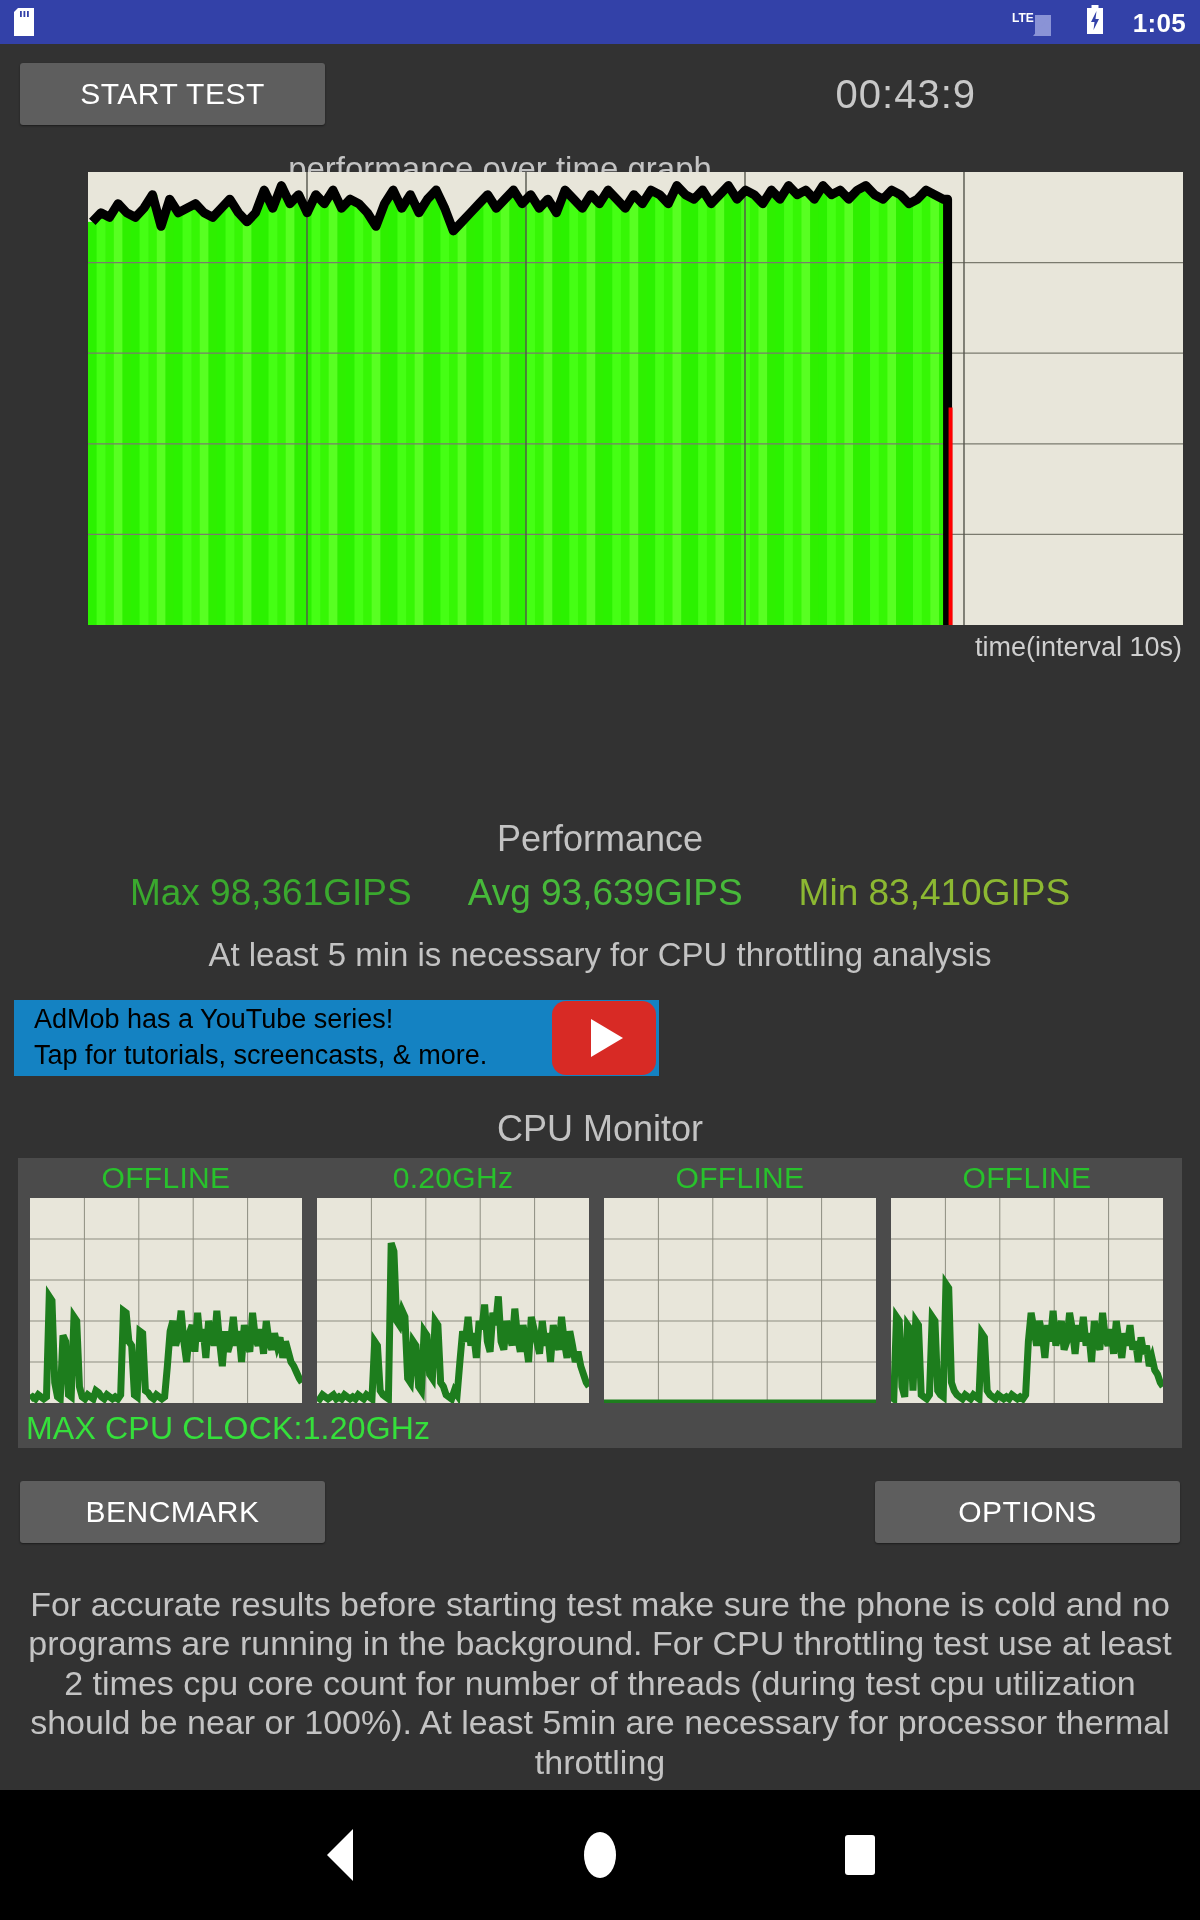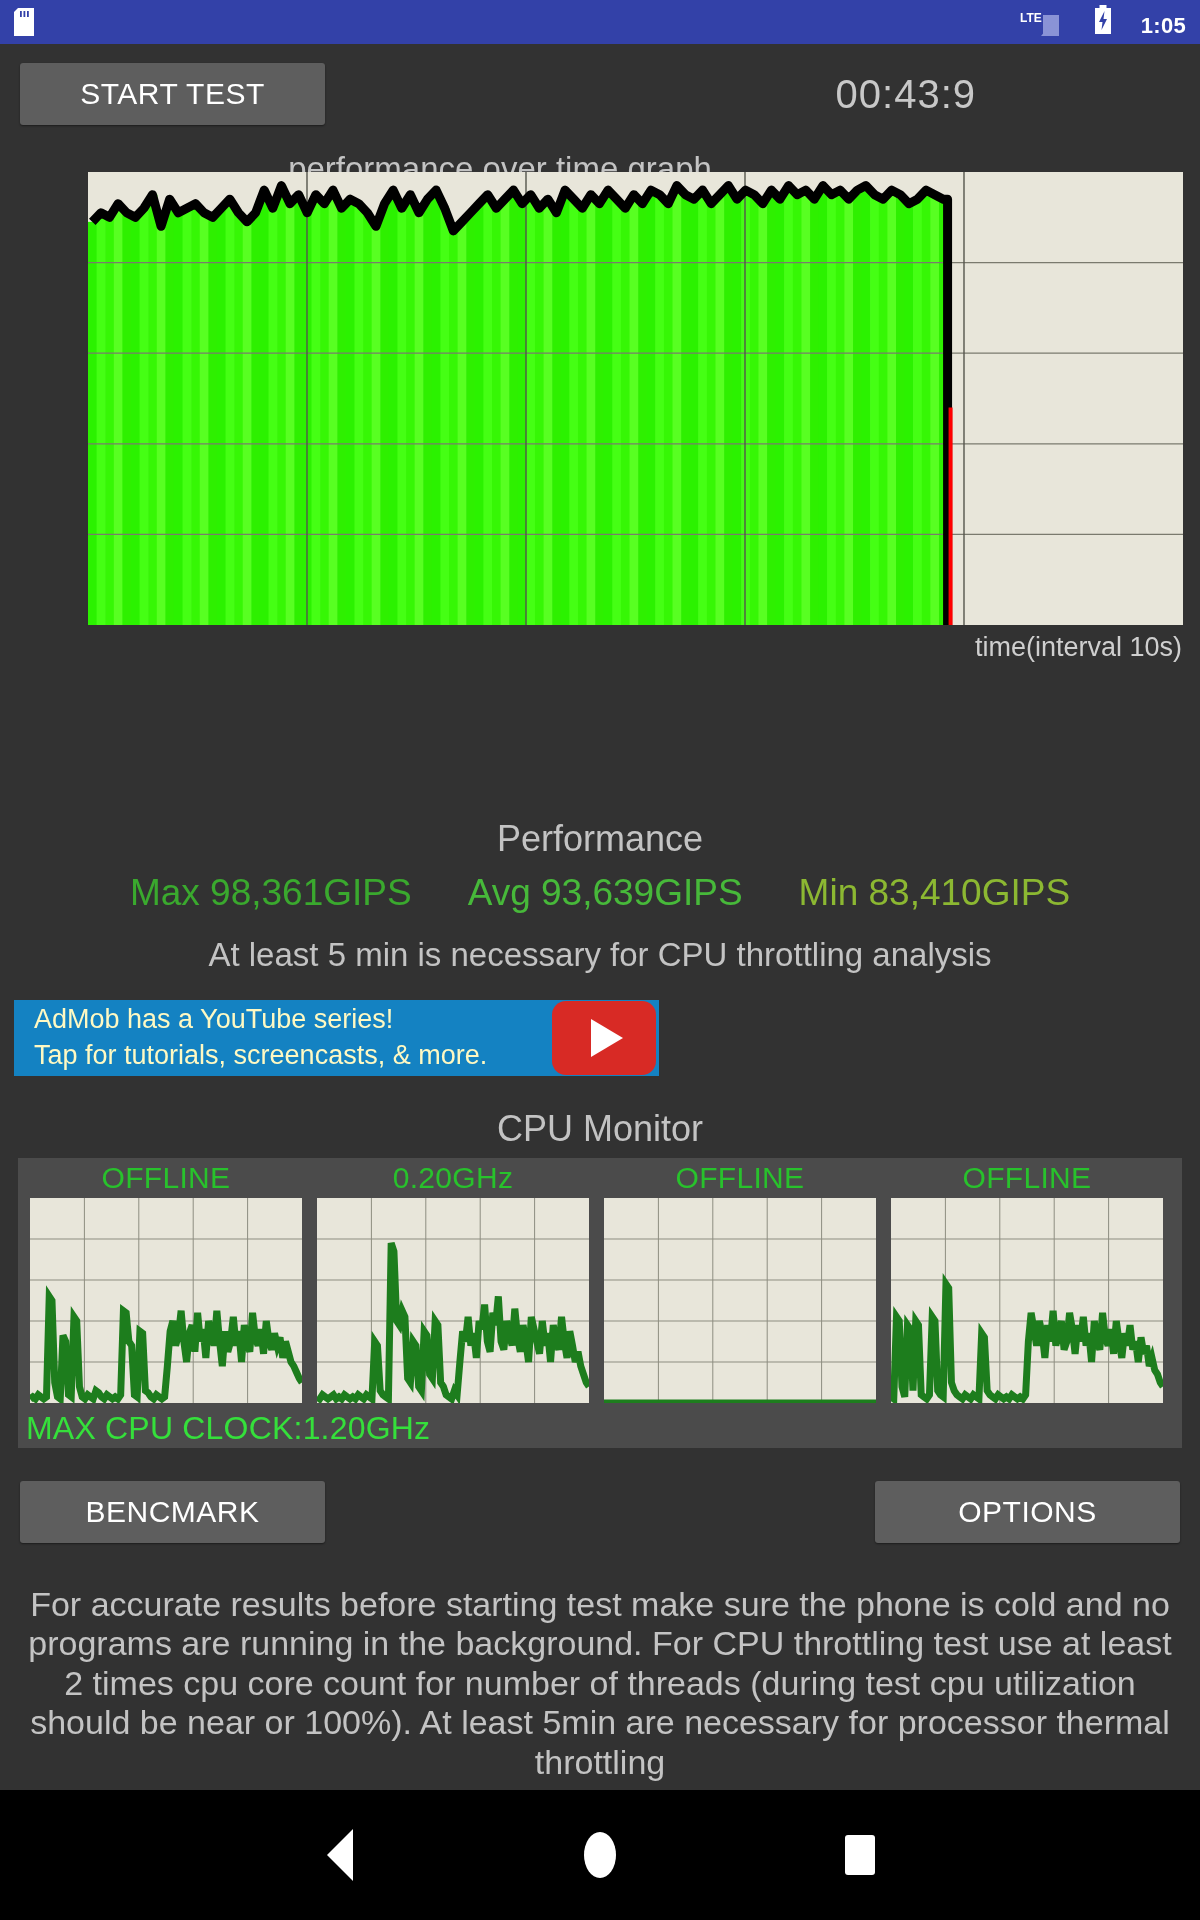--- a/index.html
+++ b/index.html
@@ -12,21 +12,21 @@
   .screen { position: relative; width: 1200px; height: 1920px; background: #323232; }
 
   
   .statusbar {
     position: absolute; top: 0; left: 0; width: 1200px; height: 44px;
     background: #3341a8; display: flex; align-items: center;
     padding: 0 14px; color: #fff;
   }
   .sb-left { display: flex; align-items: center; gap: 8px; }
   .sb-right { margin-left: auto; display: flex; align-items: flex-end; gap: 28px; }
-  .sb-clock { font-size: 22px; font-weight: 700; letter-spacing: 0.3px; }
+  .sb-clock { font-size: 26px; font-weight: 700; letter-spacing: 0.3px; }
   .sdcard { width: 20px; height: 28px; position: relative; }
 
   
   .topbar { position: absolute; top: 63px; left: 0; width: 1024px; height: 70px; }
   .btn {
     background: #5e5e5e; border: none; border-radius: 3px;
     color: #ffffff; font-size: 30px; letter-spacing: 0.5px;
     font-family: "Liberation Sans", sans-serif;
     box-shadow: 0 1px 2px rgba(0,0,0,.45);
   }
@@ -74,21 +74,21 @@
     position: absolute; top: 936px; left: 0; width: 1200px; text-align: center;
     font-size: 33px; color: #c3c3c3;
   }
 
   
   .ad {
     position: absolute; top: 1000px; left: 14px;
     width: 645px; height: 76px; background: #1482c2;
     display: flex; align-items: center; overflow: hidden;
   }
-  .ad-text { padding-left: 20px; color: #fef9c3; font-size: 27px; line-height: 1.33; }
+  .ad-text { padding-left: 20px; color: #000000; font-size: 27px; line-height: 1.33; }
   .ad-play {
     margin-left: auto; width: 104px; height: 74px; background: #d82a25;
     border-radius: 14px; display: flex; align-items: center; justify-content: center;
     margin-right: 3px; flex: 0 0 auto;
   }
   .ad-play .tri {
     width: 0; height: 0; border-left: 32px solid #ffffff;
     border-top: 19px solid transparent; border-bottom: 19px solid transparent;
     margin-left: 6px;
   }

